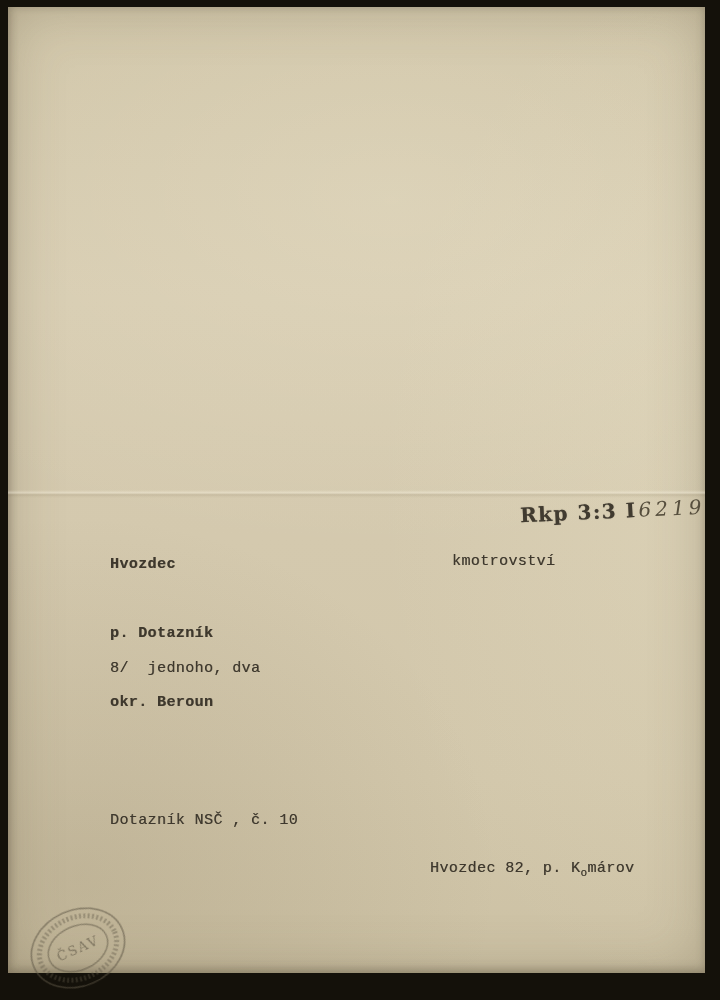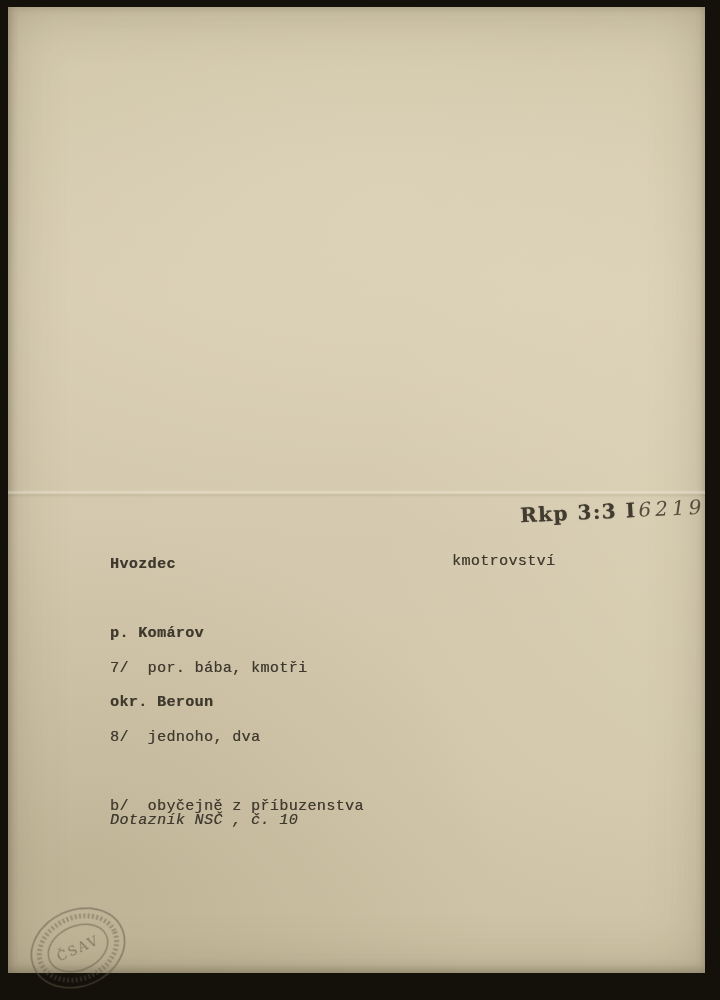--- a/index.html
+++ b/index.html
@@ -95,37 +95,36 @@
   <div class="paper">
 
     <div class="fold-crease"></div>
 
     <div class="catalog-stamp">
       <span class="printed">Rkp 3:3 I</span><span class="handwritten">6219</span>
     </div>
 
     <div class="type" style="left:102px; top:500px;font-weight:bold;">
       <div>Hvozdec</div>
-      <div>p. Komárov</div>
+      <div>p. Dotazník</div>
       <div>okr. Beroun</div>
     </div>
 
     <div class="type" style="left:444px; top:543px;">kmotrovství</div>
 
     <div class="type" style="left:102px; top:604px;">
-      <div>7/  por. bába, kmotři</div>
       <div>8/  jednoho, dva</div>
-      <div>b/  obyčejně z příbuzenstva</div>
       
       
     </div>
 
-    <div class="type" style="left:102px; top:802px;font-style:italic;">Dotazník NSČ , č. 10</div>
+    <div class="type" style="left:102px; top:802px;">Dotazník NSČ , č. 10</div>
 
     <div class="type" style="left:422px; top:802px; line-height:24px;">
+      <div><span>Hvozdec 82, p. K</span><span style="font-size:11px; vertical-align:-4px;">o</span><span>márov</span></div>
       
     </div>
 
     <div class="oval-stamp">
       <svg viewBox="0 0 104 86" xmlns="http://www.w3.org/2000/svg">
         <ellipse cx="52" cy="43" rx="48" ry="38" fill="none" stroke="#5d5545" stroke-width="1.6" opacity="0.75"></ellipse>
         <ellipse cx="52" cy="43" rx="40" ry="30.5" fill="none" stroke="#5d5545" stroke-width="5" stroke-dasharray="2 2.3" opacity="0.55"></ellipse>
         <ellipse cx="52" cy="43" rx="31" ry="22" fill="none" stroke="#5d5545" stroke-width="1.4" opacity="0.7"></ellipse>
         <text x="52" y="48" text-anchor="middle" font-family="DejaVu Serif, serif" font-size="13" letter-spacing="2" fill="#5d5545" opacity="0.85">ČSAV</text>
       </svg>

